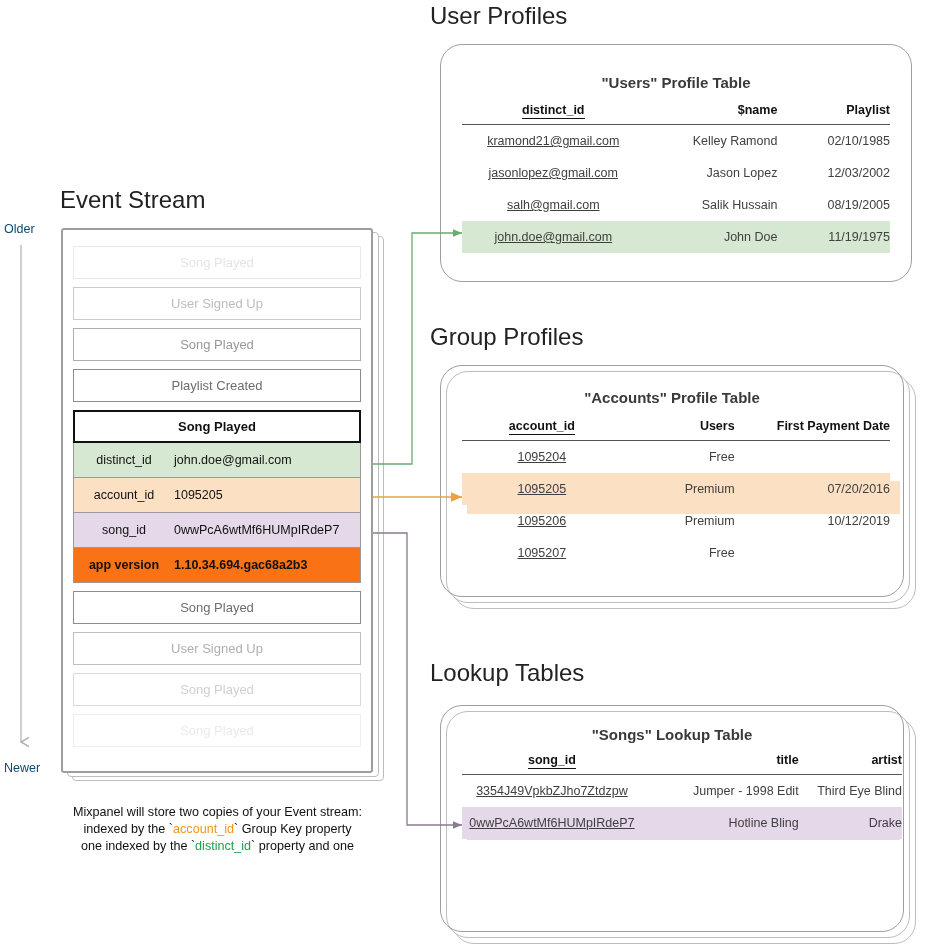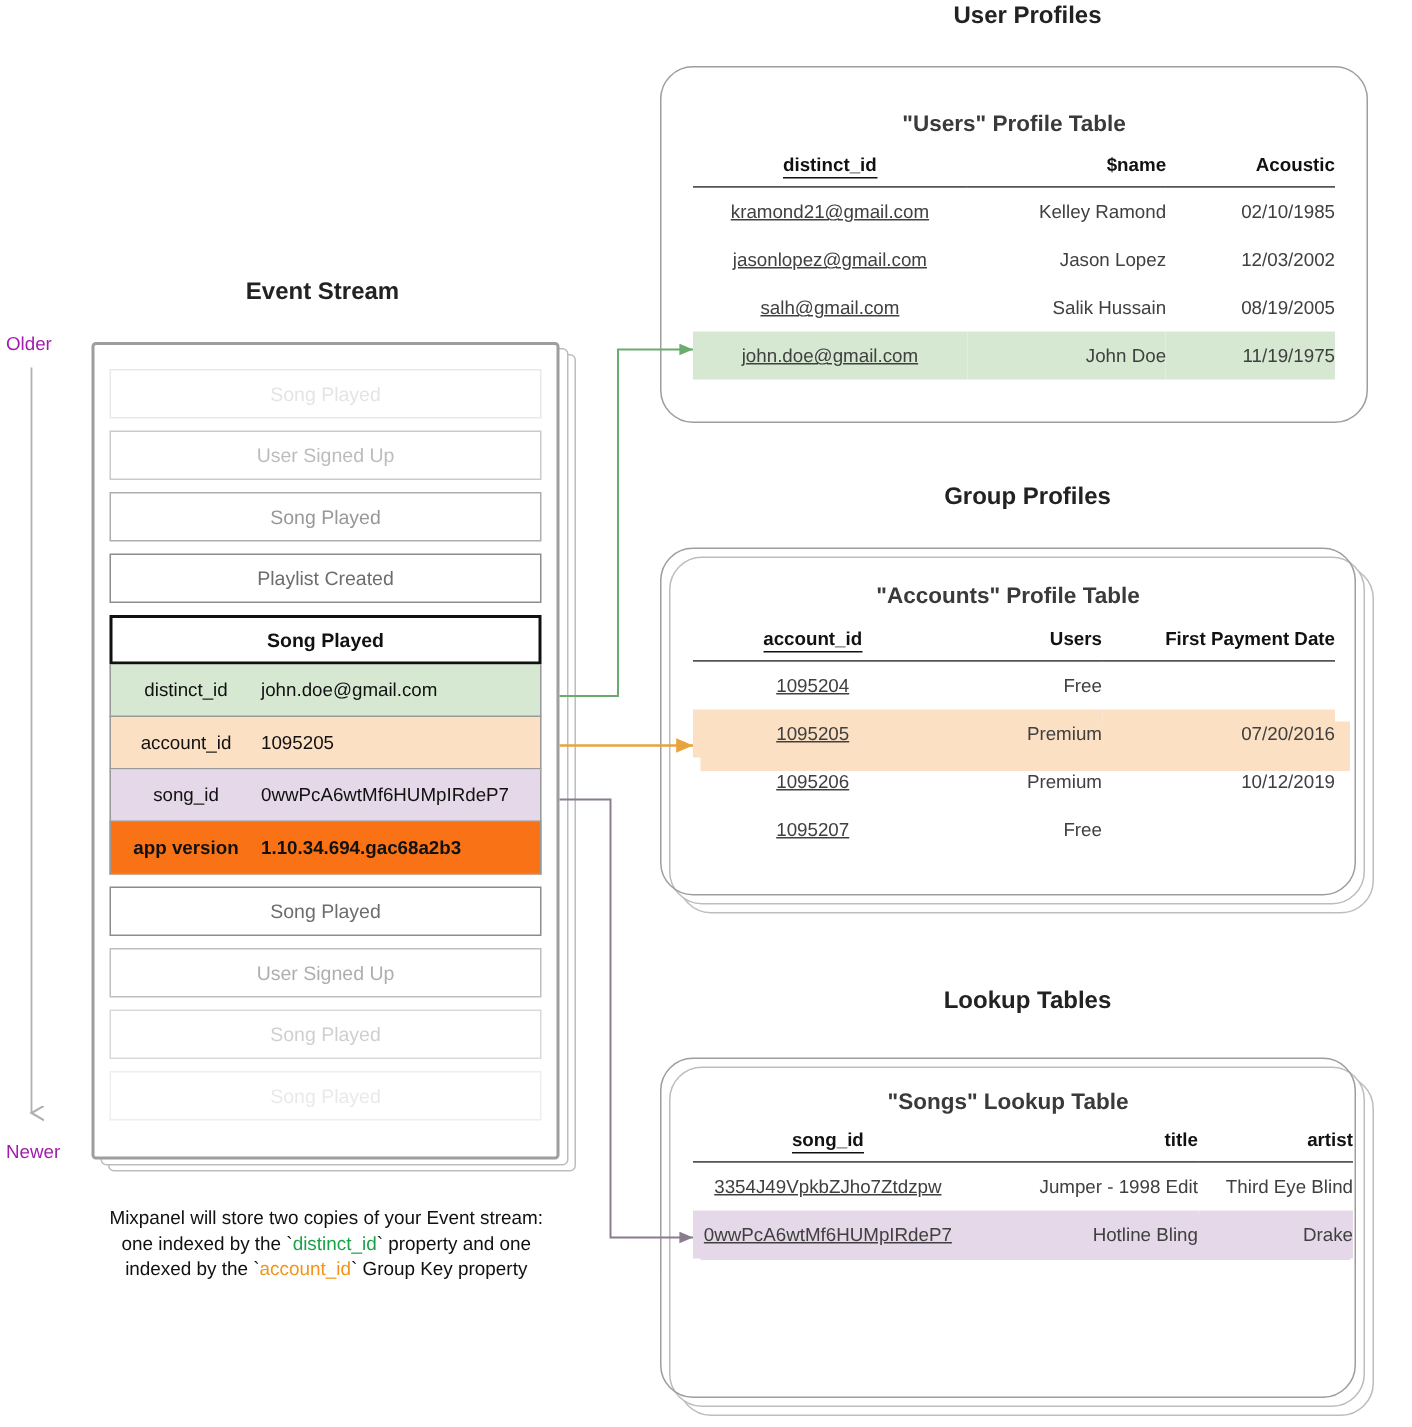--- a/index.html
+++ b/index.html
@@ -1,19 +1,19 @@
 <!DOCTYPE html>
 <html><head>
 <meta charset="utf-8">
 <style>
   html,body{margin:0;padding:0;background:#ffffff;}
   body{width:941px;height:951px;position:relative;overflow:hidden;
        font-family:"Liberation Sans","DejaVu Sans",sans-serif;color:#1a1a1a;}
 
-  .sec-title{position:absolute;font-size:16px;color:#222;text-align:center;white-space:nowrap;font-weight:bold;}
+  .sec-title{position:absolute;font-size:24px;color:#222;white-space:nowrap;}
 
   
   .card{position:absolute;background:#fff;border:1.5px solid #9e9e9e;border-radius:22px;box-sizing:border-box;}
   .stackshadow{position:absolute;border:1.5px solid #bdbdbd;border-radius:22px;background:#fff;box-sizing:border-box;}
 
   
   .tbl-title{position:absolute;width:100%;text-align:center;font-size:15px;font-weight:bold;color:#3a3a3a;}
   .ptable{position:absolute;width:100%;border-collapse:collapse;font-size:12.5px;}
   .ptable th{font-size:12.5px;font-weight:bold;color:#111;padding:0 0 7px 0;white-space:nowrap;}
   .ptable th.u span{border-bottom:1.6px solid #111;padding-bottom:1px;}
@@ -33,21 +33,21 @@
   
   .ev{position:absolute;box-sizing:border-box;border:1.4px solid #8c8c8c;background:#fff;
       display:flex;align-items:center;justify-content:center;font-size:13px;color:#6d6d6d;}
   .ev.sel{border:2px solid #111;color:#111;font-weight:bold;}
   .prow{position:absolute;box-sizing:border-box;border:1px solid #9a9a9a;border-top:none;
         display:flex;align-items:center;font-size:12.5px;color:#111;}
   .prow .pk{width:100px;text-align:center;}
   .prow .pv{flex:1;text-align:left;}
 
   
-  .tl-label{position:absolute;font-size:12.5px;color:#a21caf;}
+  .tl-label{position:absolute;font-size:12.5px;color:#0c4a6e;}
 
   .cap{position:absolute;text-align:center;font-size:12.6px;line-height:17px;color:#111;}
   .cap .g{color:#1aa24a;}
   .cap .o{color:#f49416;}
 
   svg.ovl{position:absolute;left:0;top:0;width:941px;height:951px;pointer-events:none;}
 </style>
 </head>
 <body>
 
@@ -59,35 +59,35 @@
 <div class="stackshadow" style="left:72px;top:236px;width:312px;height:545px;border-radius:4px;"></div>
 <div class="stackshadow" style="left:67px;top:232px;width:312px;height:545px;border-radius:4px;"></div>
 <div style="position:absolute;left:61px;top:228px;width:312px;height:545px;background:#fff;border:2px solid #9e9e9e;border-radius:3px;box-sizing:border-box;"></div>
 
 <div id="ev-top"></div>
 <div id="ev-sel"></div>
 <div id="ev-bot"></div>
 
 <div class="cap" style="left:40px;top:804px;width:355px;">
   <div>Mixpanel will store two copies of your Event stream:</div>
+  <div><span>indexed by the `</span><span class="o">account_id</span><span>` Group Key property</span></div>
   <div><span>one indexed by the `</span><span class="g">distinct_id</span><span>` property and one</span></div>
-  <div><span>indexed by the `</span><span class="o">account_id</span><span>` Group Key property</span></div>
 </div>
 
 <div class="sec-title" style="left:430px;top:2px;width:510px;">User Profiles</div>
 
 <div class="strip" style="left:467px;top:221px;width:433px;height:31px;background:#d7e8d2;"></div>
 <div class="card" style="left:440px;top:44px;width:472px;height:238px;"></div>
 <div class="tbl-title" style="left:440px;top:74px;width:472px;">"Users" Profile Table</div>
 <table class="ptable" id="tbl-users" style="left:462px;top:103px;width:428px;">
     <thead>
       <tr class="hrow">
         <th class="c-center u" style="width: 190px;"><span>distinct_id</span></th>
         <th class="c-left" style="width: 140px;"><span>$name</span></th>
-        <th class="c-left" style="width: 120px;"><span>Acoustic</span></th>
+        <th class="c-left" style="width: 120px;"><span>Playlist</span></th>
       </tr>
     </thead>
     <tbody>
       <tr>
         <td class="c-center"><span class="key">kramond21@gmail.com</span></td>
         <td class="c-left">Kelley Ramond</td>
         <td class="c-left">02/10/1985</td>
       </tr>
       <tr>
         <td class="c-center"><span class="key">jasonlopez@gmail.com</span></td>

